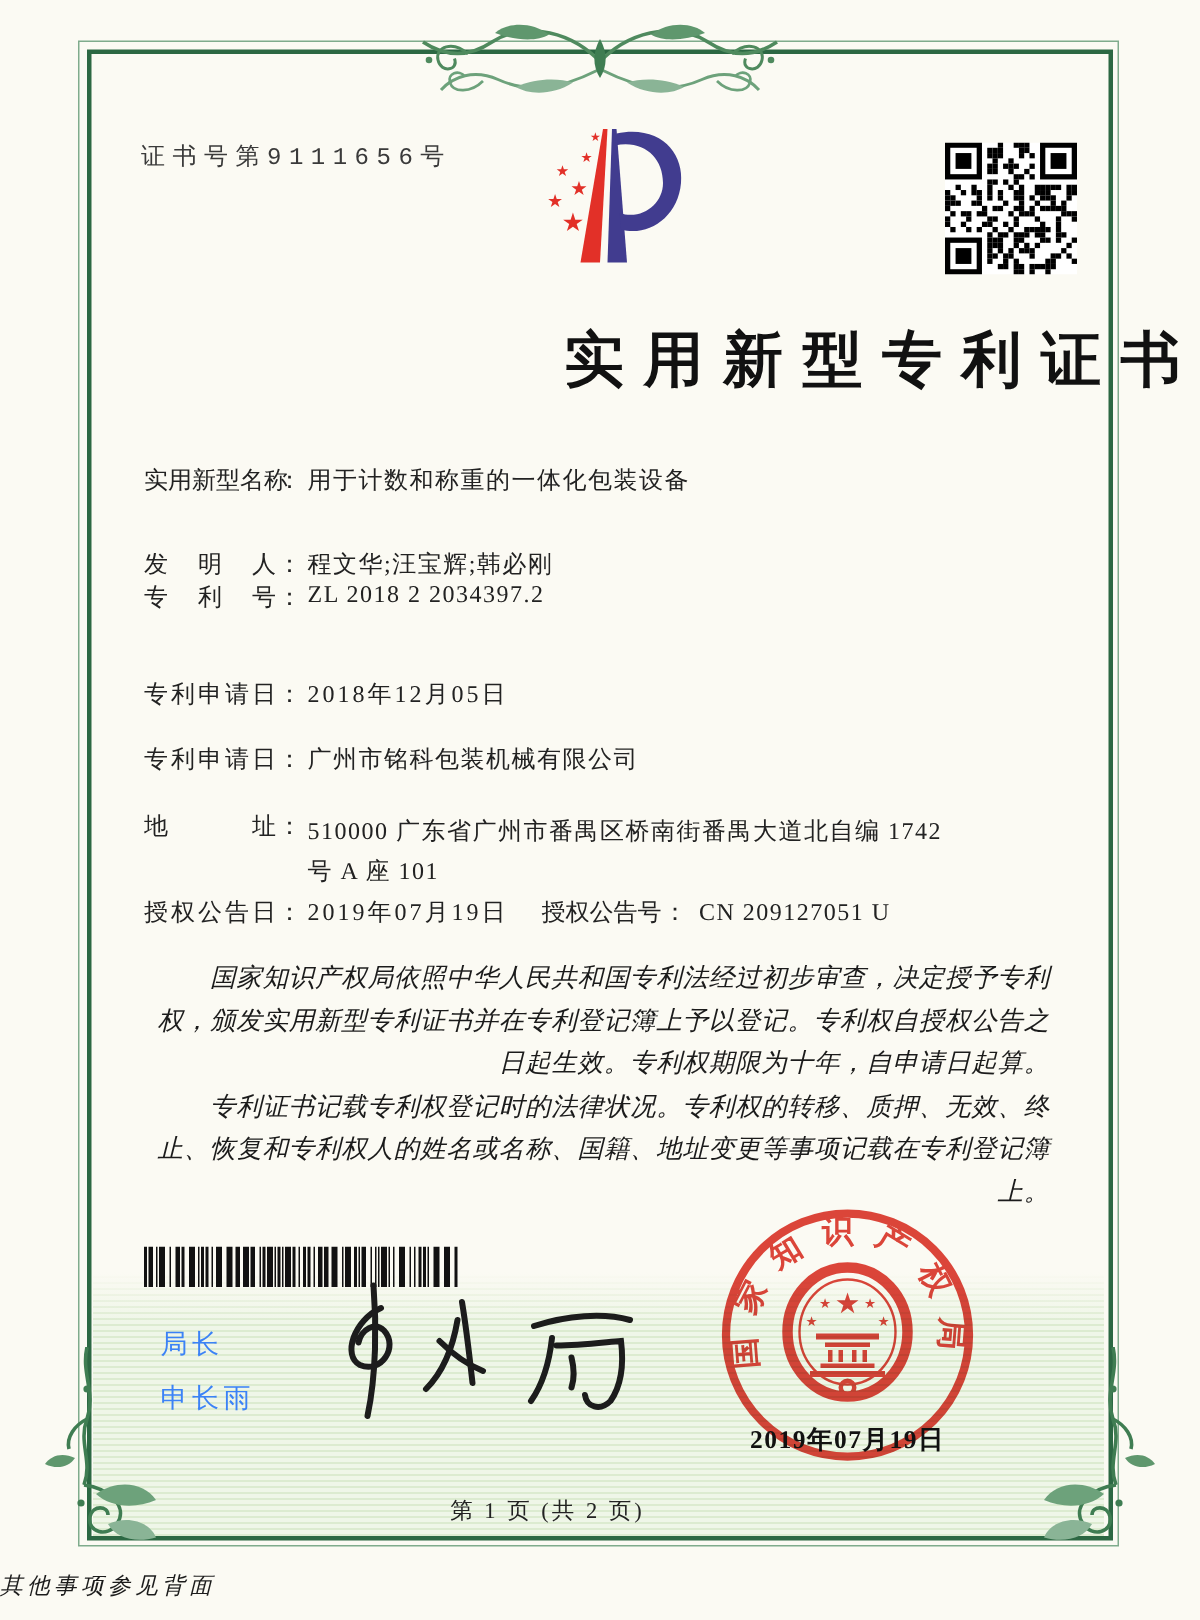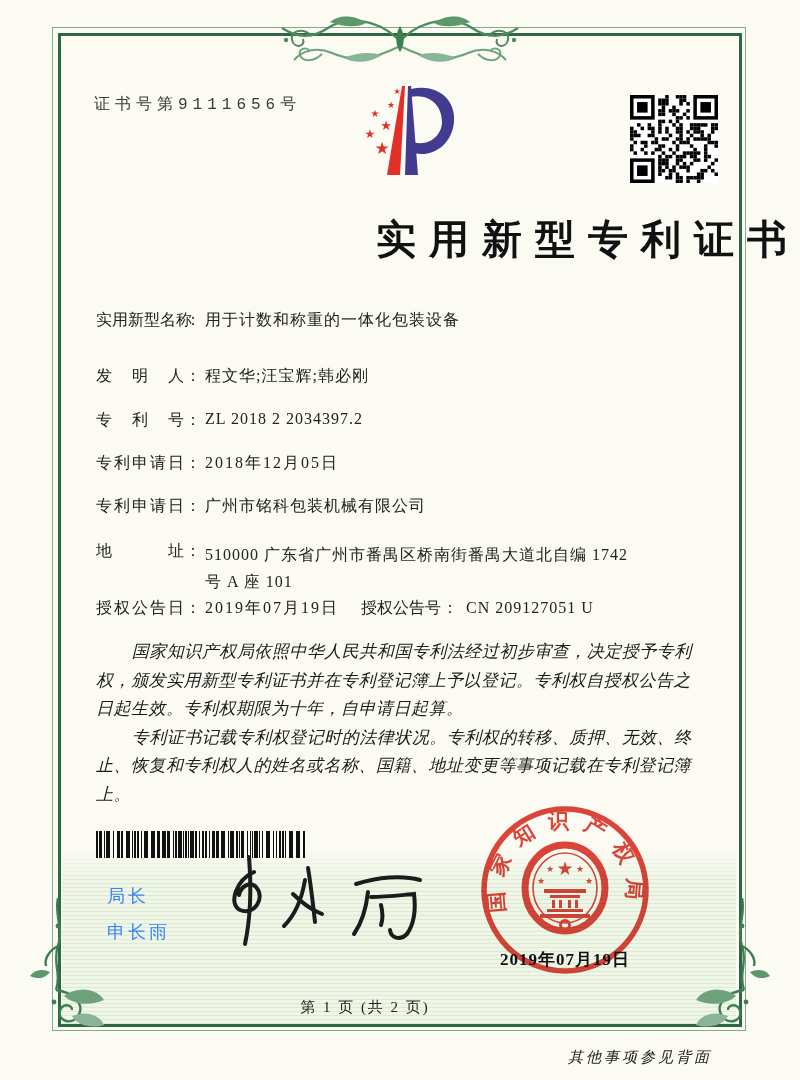--- a/index.html
+++ b/index.html
@@ -26,27 +26,27 @@
     font-size:40px;font-weight:bold;letter-spacing:13px;color:#111;z-index:4;}
   .row{position:absolute;left:96px;display:flex;font-size:16px;z-index:4;white-space:nowrap;}
   .flabel{display:inline-block;width:88px;text-align:justify;text-align-last:justify;}
   .colon{margin:0 4px 0 1px;}
   .fval{letter-spacing:1px;}
   .date{letter-spacing:2px;}
   .addr-lines{white-space:normal;line-height:27px;letter-spacing:1px;}
   .pair2{margin-left:22px;}
   .body-text{position:absolute;left:96px;top:638px;width:604px;z-index:4;
     font-size:17px;line-height:28.5px;font-style:italic;color:#1b1b1b;letter-spacing:.5px;}
-  .body-text p{margin:0;text-indent:2.1em;}
+  .body-text p{margin:0;text-indent:2.1em;text-align:right;}
   .signer{position:absolute;left:107px;z-index:4;font-size:18px;letter-spacing:3px;color:#3b82f6;}
   .seal-date{position:absolute;left:470px;top:948px;width:190px;text-align:center;z-index:6;
     font-size:17px;font-weight:bold;letter-spacing:1px;color:#111;}
   .page-ind{position:absolute;left:0;top:998px;width:730px;text-align:center;
     font-size:15px;letter-spacing:2px;z-index:4;}
-  .back-note{position:absolute;left:0;top:1048px;width:712px;text-align:right;
+  .back-note{position:absolute;left:0;top:1048px;width:712px;text-align:left;
     font-size:15px;font-style:italic;letter-spacing:3px;z-index:4;color:#1b1b1b;}
   
   .logo{position:absolute;left:352px;top:80px;z-index:4;}
   .qr{position:absolute;left:630px;top:95px;z-index:4;}
   .barcode{position:absolute;left:96px;top:831px;z-index:4;}
   .sig{position:absolute;left:208px;top:852px;z-index:5;}
   .seal{position:absolute;left:470px;top:798px;z-index:5;mix-blend-mode:multiply;opacity:.93;}
   .orn-top{position:absolute;left:270px;top:6px;z-index:3;}
   .orn-bl{position:absolute;left:14px;top:898px;z-index:3;}
   .orn-br{position:absolute;left:686px;top:898px;z-index:3;transform:scaleX(-1);}
@@ -325,21 +325,21 @@
 <div class="row" style="top:310px">
   <span class="flabel">实用新型名称</span>
     <span class="colon">：</span>
   <span class="fval">用于计数和称重的一体化包装设备</span>
 </div>
 <div class="row" style="top:366px">
   <span class="flabel">发明人</span>
     <span class="colon">：</span>
   <span class="fval">程文华;汪宝辉;韩必刚</span>
 </div>
-<div class="row" style="top:410px">
+<div class="row" style="top:388px">
   <span class="flabel">专利号</span>
     <span class="colon">：</span>
   <span class="fval">ZL 2018 2 2034397.2</span>
 </div>
 <div class="row" style="top:453px">
   <span class="flabel">专利申请日</span>
     <span class="colon">：</span>
   <span class="fval date">2018年12月05日</span>
 </div>
 <div class="row" style="top:496px">

